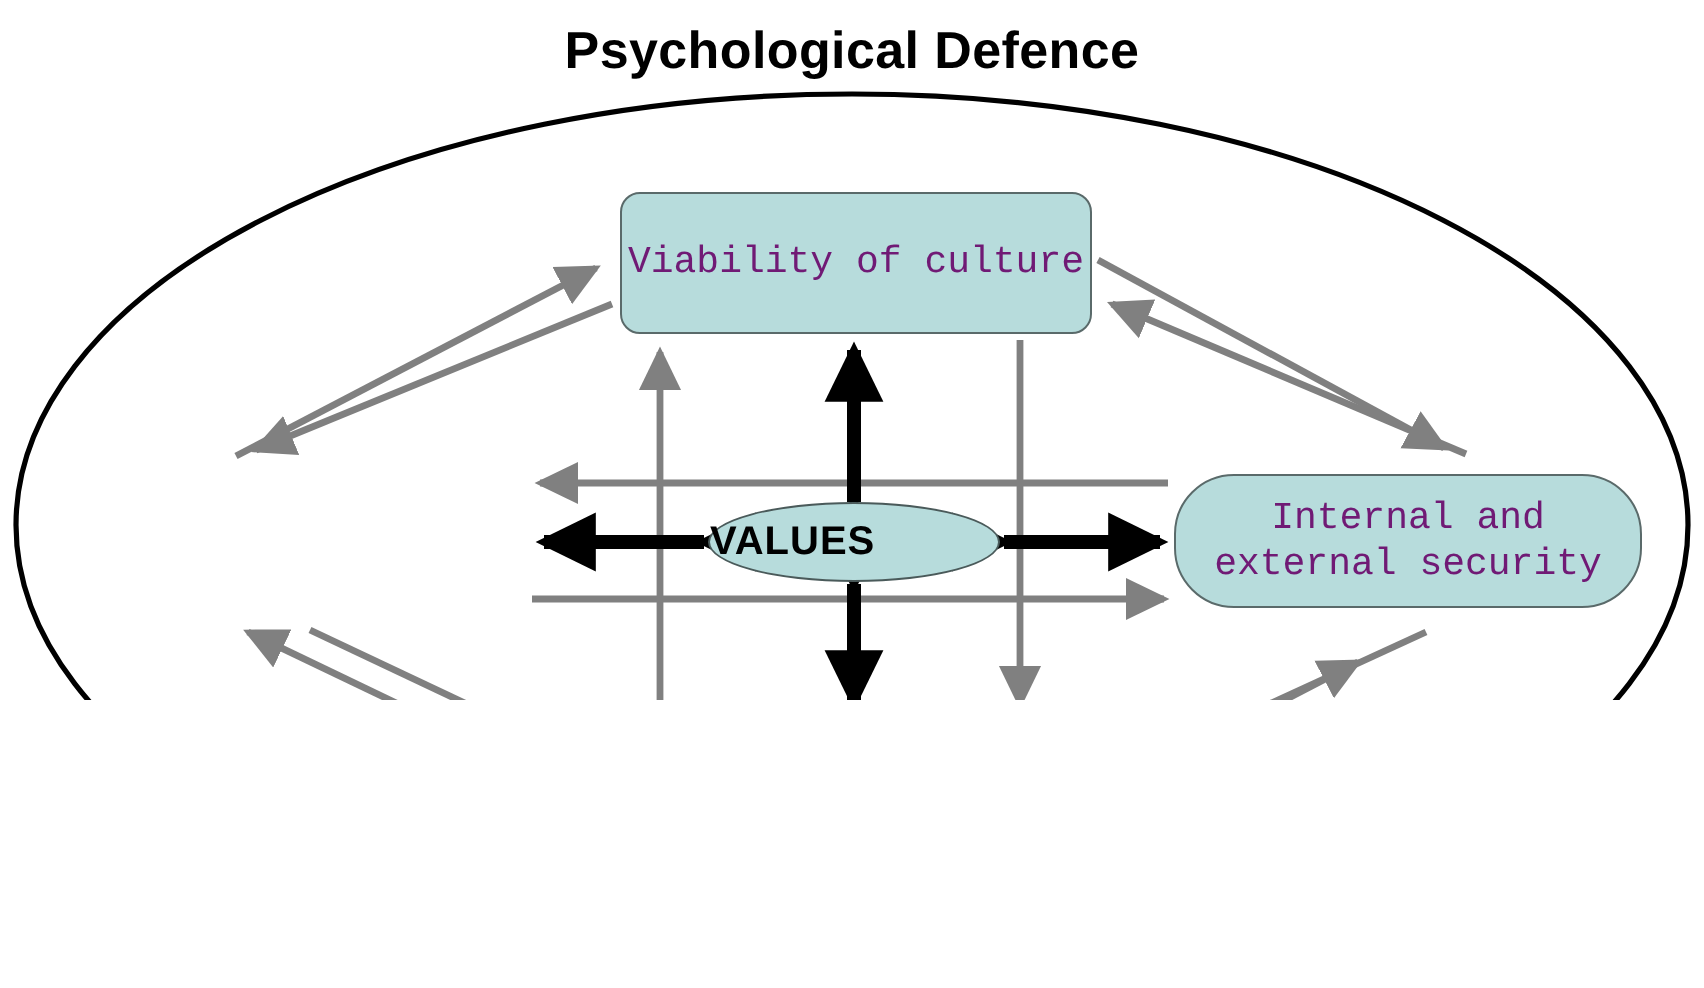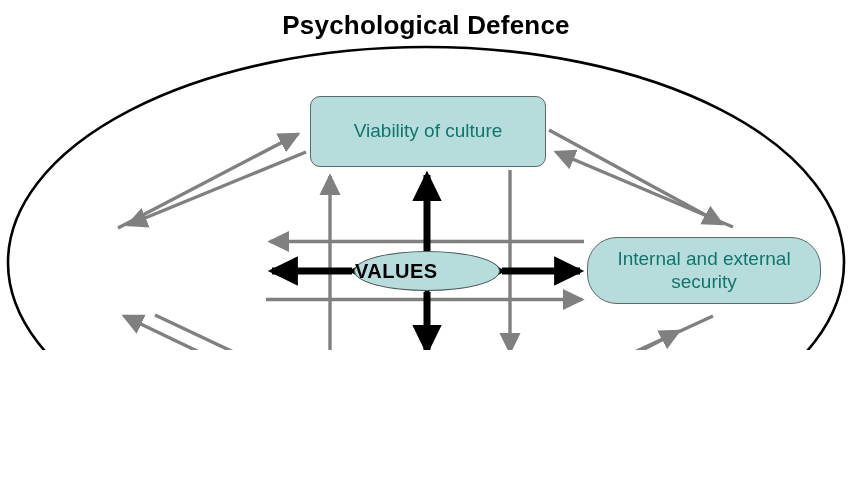--- a/index.html
+++ b/index.html
@@ -39,24 +39,24 @@
   .node-box {
     position: absolute;
     box-sizing: border-box;
     background: #b7dcdc;
     border: 1.6px solid #5a6a6a;
     border-radius: 10px;
     display: flex;
     align-items: center;
     justify-content: center;
     text-align: center;
-    color: #0f766e;
+    color: #701a75;
     font-size: 19px;
     line-height: 1.18;
-    font-family: Liberation Sans, sans-serif;
+    font-family: Liberation Mono, monospace;
   }
   #node-top    { left: 310px; top: 96px;  width: 236px; height: 71px; }
   #node-left   { left: 30px;  top: 234px; width: 233px; height: 75px; }
   #node-right  { left: 587px; top: 237px; width: 234px; height: 67px; border-radius: 30px; }
   #node-bottom { left: 310px; top: 359px; width: 236px; height: 70px; }
 
   .center-node {
     position: absolute;
     left: 354px;
     top: 251px;

